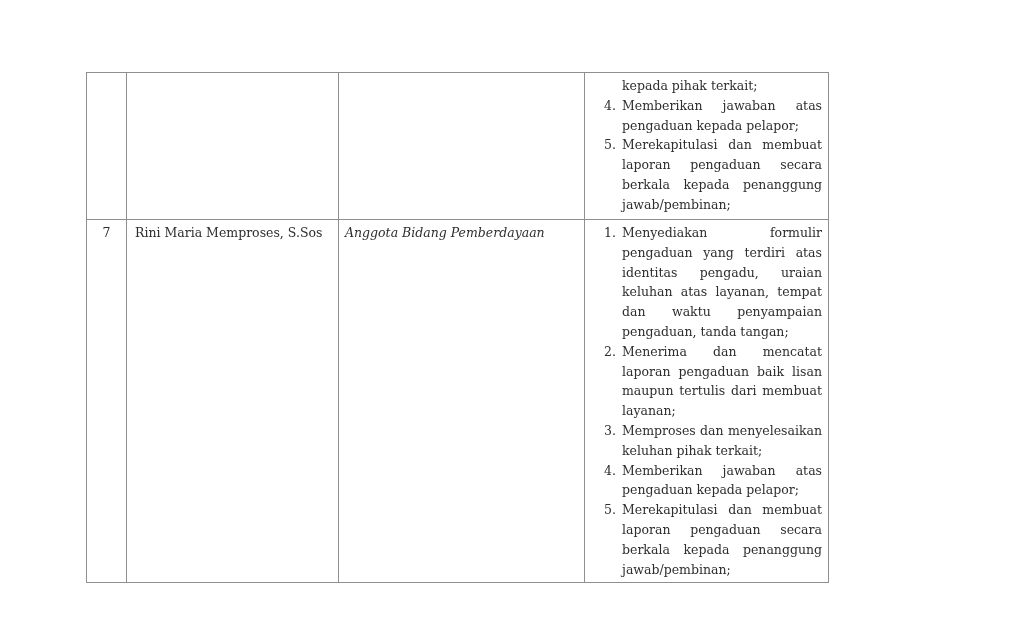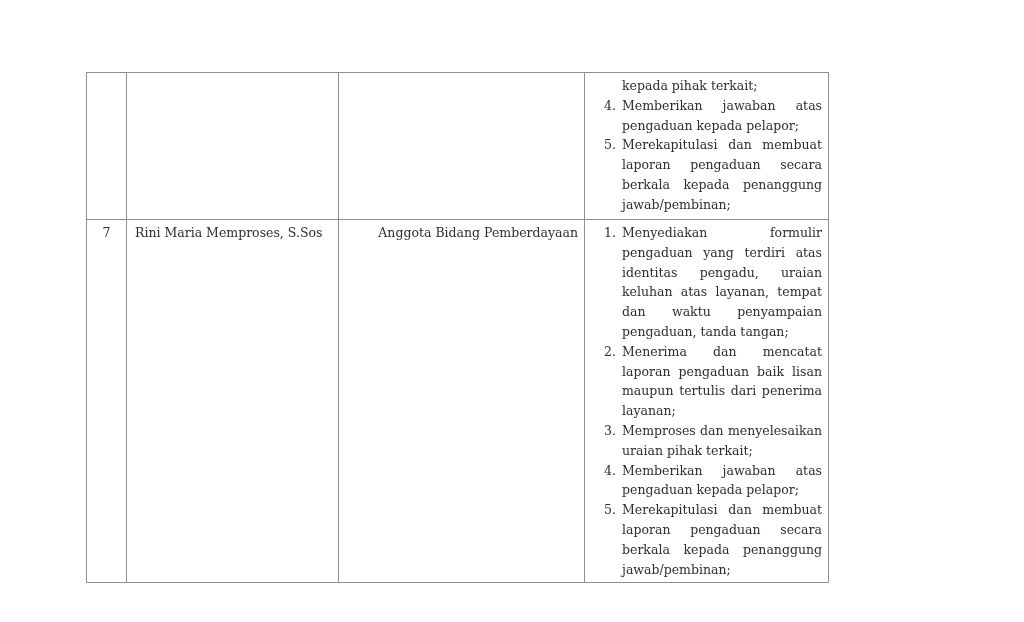--- a/index.html
+++ b/index.html
@@ -35,21 +35,21 @@
     vertical-align: top;
     color: #2e2e2e;
     font-size: 12.5px;
     line-height: 19.8px;
     padding: 3px 6px;
   }
   tr.r1 td { height: 140px; }
   tr.r2 td { height: 322px; }
   td.no   { text-align: center; }
   td.name { padding-left: 8px; }
-  td.pos  { text-align: right; }
+  td.pos  { text-align: left; font-style: italic; }
   td.tasks { padding: 3px 6px 3px 19px; }
   .task { display: flex; }
   .task .num {
     flex: 0 0 18px;
     width: 18px;
   }
   .task .txt {
     flex: 1;
     text-align: justify;
   }
@@ -89,25 +89,25 @@
         <td class="no">7</td>
         <td class="name">Rini Maria Memproses, S.Sos</td>
         <td class="pos">Anggota Bidang Pemberdayaan</td>
         <td class="tasks">
           <div class="task">
             <span class="num">1.</span>
             <div class="txt">Menyediakan formulir pengaduan yang terdiri atas identitas pengadu, uraian keluhan atas layanan, tempat dan waktu penyampaian pengaduan, tanda tangan;</div>
           </div>
           <div class="task">
             <span class="num">2.</span>
-            <div class="txt">Menerima dan mencatat laporan pengaduan baik lisan maupun tertulis dari penerima layanan;</div>
+            <div class="txt">Menerima dan mencatat laporan pengaduan baik lisan maupun tertulis dari membuat layanan;</div>
           </div>
           <div class="task">
             <span class="num">3.</span>
-            <div class="txt">Memproses dan menyelesaikan uraian pihak terkait;</div>
+            <div class="txt">Memproses dan menyelesaikan keluhan pihak terkait;</div>
           </div>
           <div class="task">
             <span class="num">4.</span>
             <div class="txt">Memberikan jawaban atas pengaduan kepada pelapor;</div>
           </div>
           <div class="task">
             <span class="num">5.</span>
             <div class="txt">Merekapitulasi dan membuat laporan pengaduan secara berkala kepada penanggung jawab/pembinan;</div>
           </div>
         </td>

